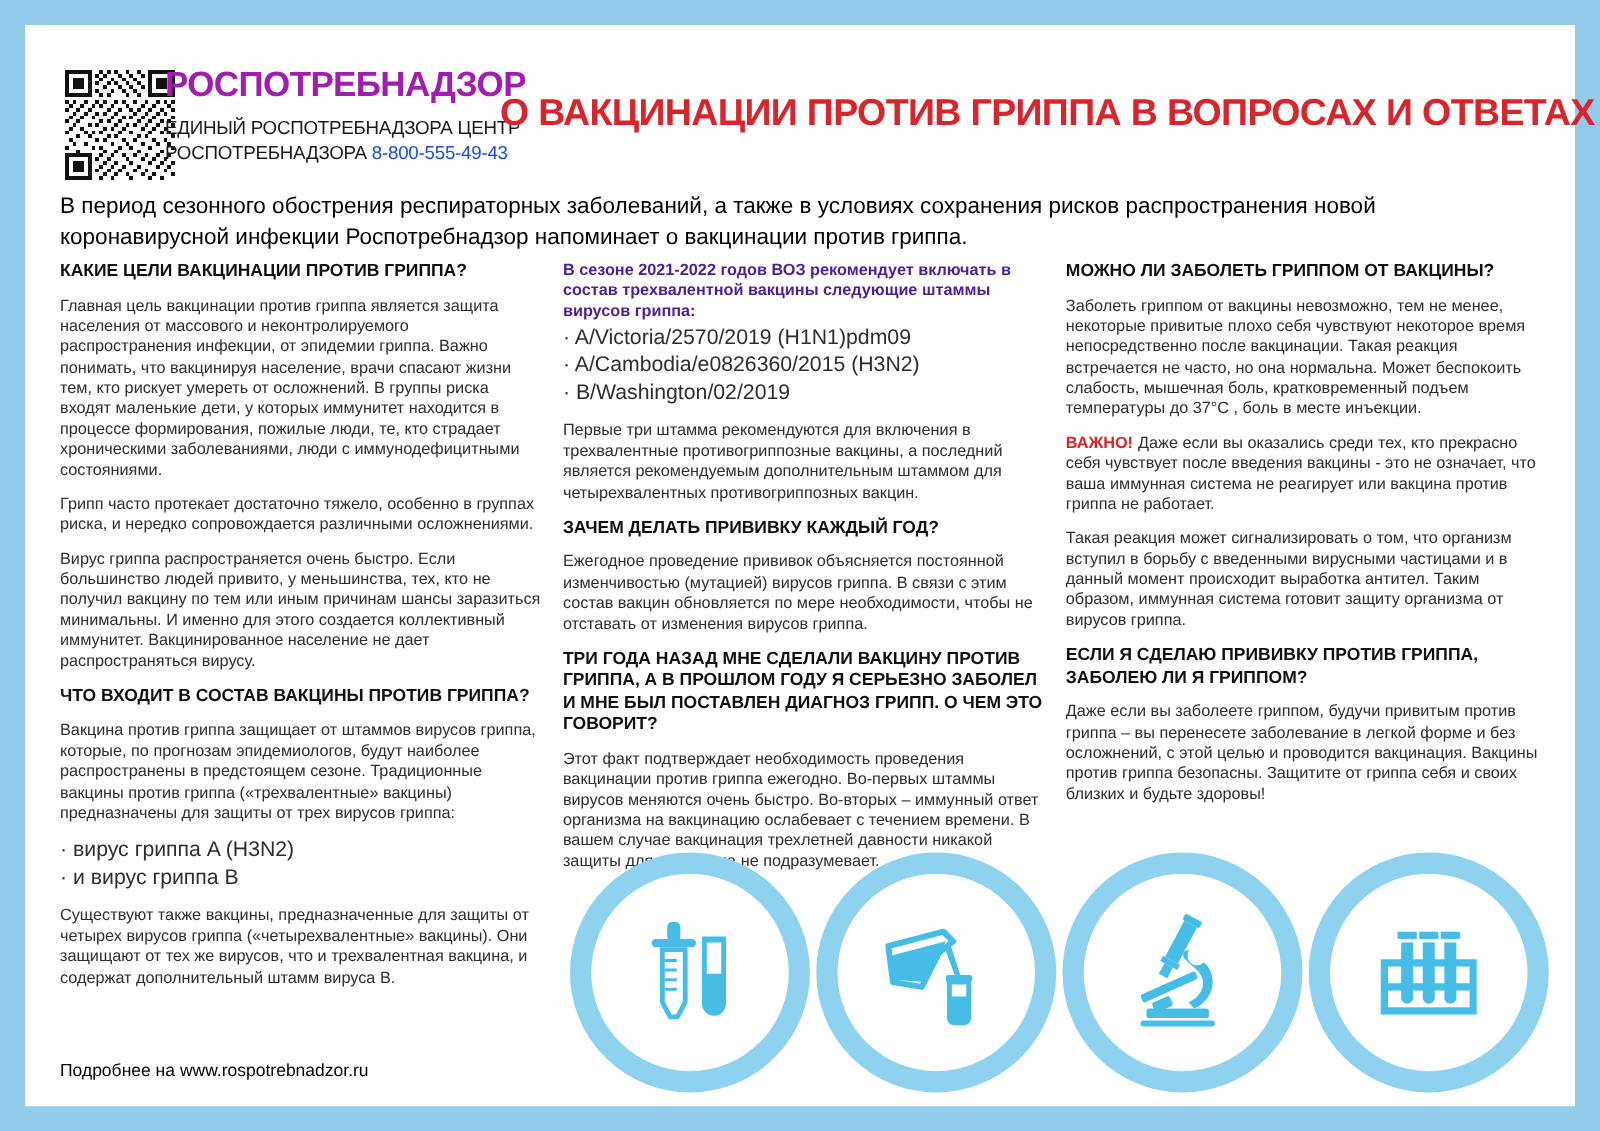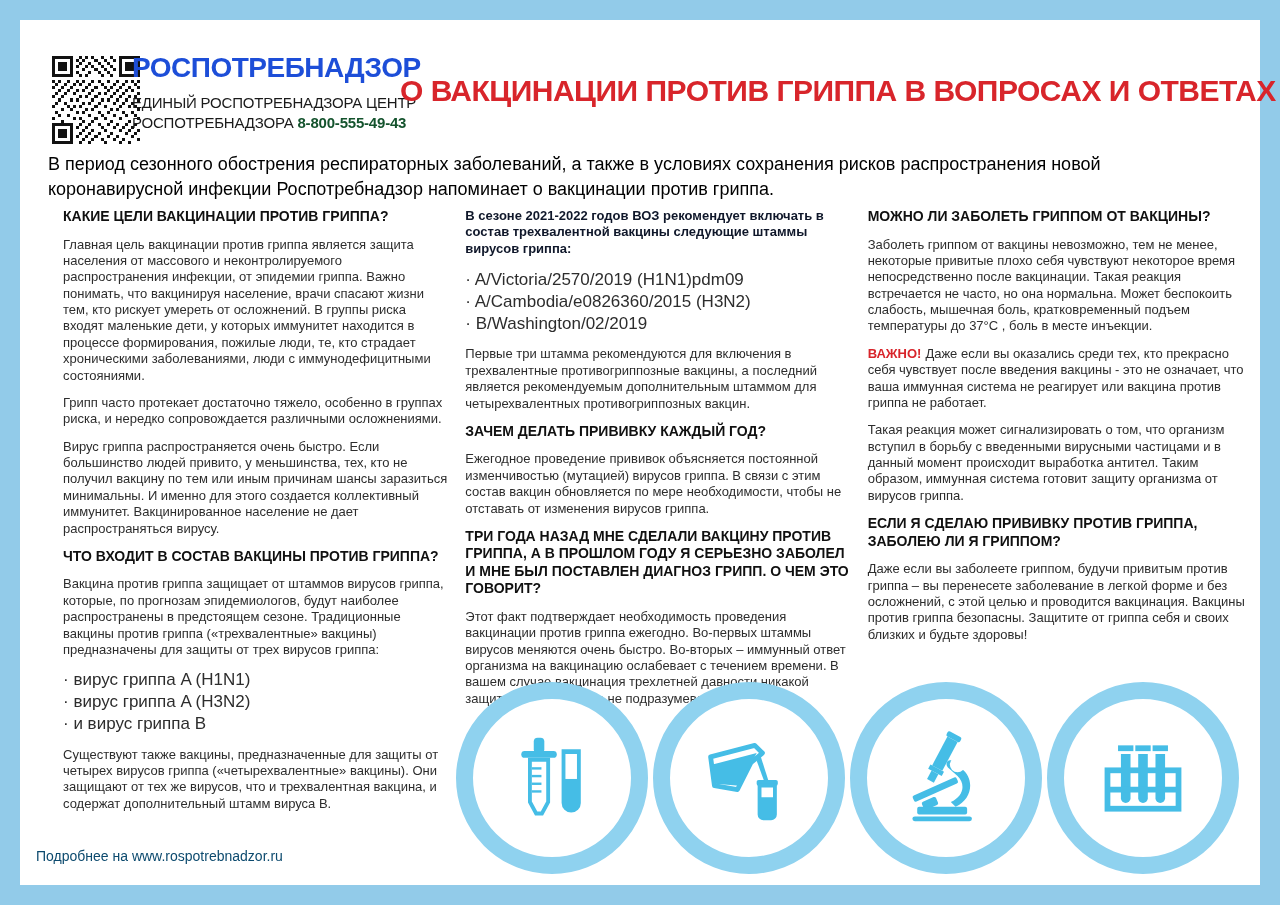--- a/index.html
+++ b/index.html
@@ -3,48 +3,48 @@
 <meta charset="utf-8">
 <style>
   html,body{margin:0;padding:0;}
   body{width:1280px;height:905px;font-family:"Liberation Sans",sans-serif;}
   .page{position:relative;width:1280px;height:905px;background:#92cbe9;overflow:hidden;}
   .canvas{position:absolute;left:20px;top:20px;right:20px;bottom:20px;background:#ffffff;}
 
   
   .qr{position:absolute;left:52px;top:56px;width:88px;height:88px;}
   .logo-block{position:absolute;left:132px;top:52px;}
-  .org-name{font-size:28px;font-weight:bold;letter-spacing:-0.5px;color:#1d4ed8;}
+  .org-name{font-size:28px;font-weight:bold;letter-spacing:-0.5px;color:#a21caf;}
   .center-lines{margin-top:9px;font-size:15px;line-height:1.35;color:#1a1a1a;letter-spacing:-0.2px;}
-  .phone{color:#14532d;font-weight:bold;}
+  .phone{color:#1d4ed8;}
   .poster-title{position:absolute;left:400px;top:74px;width:840px;margin:0;
     font-size:30px;font-weight:bold;letter-spacing:-0.5px;color:#d8252b;
     text-align:left;white-space:nowrap;}
 
   
   .intro{position:absolute;left:48px;top:152px;width:1190px;margin:0;
     font-size:18px;line-height:1.4;color:#000000;}
 
   
-  .columns{position:absolute;left:63px;top:208px;width:1190px;display:flex;gap:17px;}
+  .columns{position:absolute;left:48px;top:208px;width:1190px;display:flex;gap:17px;}
   .col{flex:1;min-width:0;}
   .col h3{margin:0 0 11px;font-size:14px;line-height:1.25;font-weight:bold;color:#101010;}
   .col p{margin:0 0 11px;font-size:13px;line-height:1.26;color:#2d2d2d;}
-  .col p.lead{font-weight:bold;color:#0f172a;margin-bottom:12px;}
+  .col p.lead{font-weight:bold;color:#4c1d95;margin-bottom:2px;}
   .col ul{list-style:none;margin:0 0 11px;padding:0;font-size:17px;line-height:1.3;color:#2d2d2d;}
   .important-label{color:#d8252b;font-weight:bold;margin-right:4px;}
 
   
   .icon-row{position:absolute;left:456px;top:682px;display:flex;gap:5px;}
   .icon-circle{width:158px;height:158px;border:17px solid #8fd2ef;border-radius:50%;
     background:#fff;display:flex;align-items:center;justify-content:center;}
   .icon-circle svg{width:96px;height:96px;}
 
   
-  .more-info{position:absolute;left:36px;top:848px;font-size:14px;color:#0c4a6e;}
+  .more-info{position:absolute;left:48px;top:848px;font-size:14px;color:#000000;}
 </style>
 </head>
 <body>
 
 <div class="page">
   <div class="canvas"></div>
 
   <svg class="qr" viewBox="0 0 29 29" shape-rendering="crispEdges">
     <rect width="29" height="29" fill="#fff"></rect>
     <g fill="#111">
@@ -81,21 +81,20 @@
   <div class="columns">
 
     <section class="col">
       <h3>КАКИЕ ЦЕЛИ ВАКЦИНАЦИИ ПРОТИВ ГРИППА?</h3>
       <p>Главная цель вакцинации против гриппа является защита населения от массового и неконтролируемого распространения инфекции, от эпидемии гриппа. Важно понимать, что вакцинируя население, врачи спасают жизни тем, кто рискует умереть от осложнений. В группы риска входят маленькие дети, у которых иммунитет находится в процессе формирования, пожилые люди, те, кто страдает хроническими заболеваниями, люди с иммунодефицитными состояниями.</p>
       <p>Грипп часто протекает достаточно тяжело, особенно в группах риска, и нередко сопровождается различными осложнениями.</p>
       <p>Вирус гриппа распространяется очень быстро. Если большинство людей привито, у меньшинства, тех, кто не получил вакцину по тем или иным причинам шансы заразиться минимальны. И именно для этого создается коллективный иммунитет. Вакцинированное население не дает распространяться вирусу.</p>
       <h3>ЧТО ВХОДИТ В СОСТАВ ВАКЦИНЫ ПРОТИВ ГРИППА?</h3>
       <p>Вакцина против гриппа защищает от штаммов вирусов гриппа, которые, по прогнозам эпидемиологов, будут наиболее распространены в предстоящем сезоне. Традиционные вакцины против гриппа («трехвалентные» вакцины) предназначены для защиты от трех вирусов гриппа:</p>
       <ul>
-        <li>· вирус гриппа A (H1N1)</li>
         <li>· вирус гриппа A (H3N2)</li>
         <li>· и вирус гриппа B</li>
       </ul>
       <p>Существуют также вакцины, предназначенные для защиты от четырех вирусов гриппа («четырехвалентные» вакцины). Они защищают от тех же вирусов, что и трехвалентная вакцина, и содержат дополнительный штамм вируса B.</p>
     </section>
 
     <section class="col">
       <p class="lead">В сезоне 2021-2022 годов ВОЗ рекомендует включать в состав трехвалентной вакцины следующие штаммы вирусов гриппа:</p>
       <ul>
         <li>· A/Victoria/2570/2019 (H1N1)pdm09</li>

